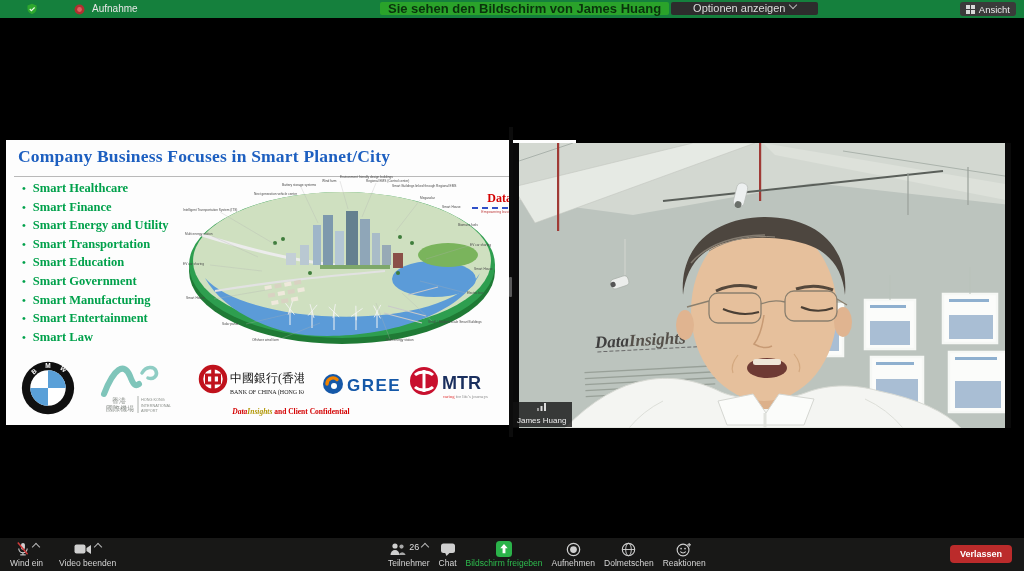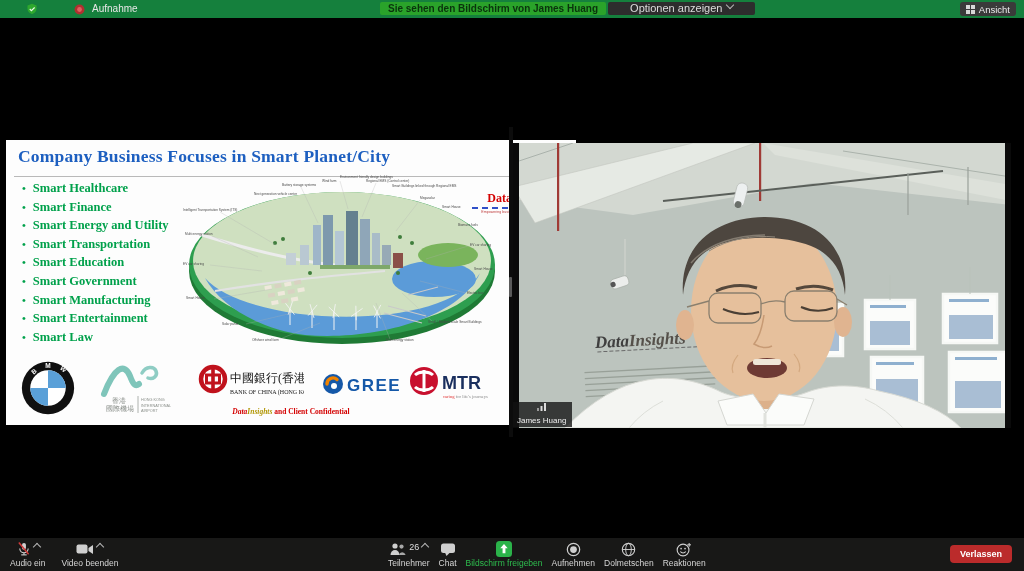--- a/index.html
+++ b/index.html
@@ -4,21 +4,21 @@
 <style>
   html,body{margin:0;padding:0;background:#000;}
   .screen{position:relative;width:1024px;height:571px;background:#070707;overflow:hidden;
           font-family:"Liberation Sans",sans-serif;-webkit-font-smoothing:antialiased;}
   
   .topbar{position:absolute;top:0;left:0;right:0;height:18px;background:#15803d;}
   .tb-shield{position:absolute;left:26px;top:3px;width:12px;height:12px;}
   .tb-rec{position:absolute;left:74px;top:4px;width:11px;height:11px;}
   .tb-reclabel{position:absolute;left:92px;top:0;line-height:18px;font-size:10px;color:#e6e6e6;}
   .tb-center{position:absolute;left:380px;top:2px;display:flex;gap:2px;height:13px;}
-  .tb-banner{background:#2aa32a;color:#0a330c;font-size:10px;font-weight:bold;
+  .tb-banner{background:#2aa32a;color:#0a330c;font-size:13px;font-weight:bold;
              border-radius:2px;padding:0 8px;line-height:13px;white-space:nowrap;}
   .tb-options{background:#2d2d2d;color:#dcdcdc;font-size:11px;border-radius:2px;
               padding:0 22px;line-height:13px;display:flex;align-items:flex-start;gap:5px;white-space:nowrap;}
   .tb-view{position:absolute;right:8px;top:2px;height:14px;background:#3a3a3a;border-radius:3px;
            color:#ececec;font-size:9.5px;display:flex;align-items:center;gap:4px;padding:0 6px;text-align:right;}
   .chev{display:inline-block;width:5px;height:5px;border-left:1.2px solid #b5b5b5;border-top:1.2px solid #b5b5b5;}
   .chev.up{transform:rotate(45deg);margin-top:3px;}
   .chev.down{transform:rotate(225deg);margin-bottom:2px;}
   
   .stage{position:absolute;top:18px;left:0;right:0;bottom:33px;background:#000;}
@@ -414,21 +414,21 @@
         <div class="irow">
           <svg width="15" height="15" viewBox="0 0 16 16">
             <rect x="6.4" y="2" width="4.2" height="7.2" rx="2.1" fill="#cfcfcf"></rect>
             <path d="M4 8a4.5 4.5 0 0 0 9 0" stroke="#cfcfcf" stroke-width="1.2" fill="none"></path>
             <line x1="8.5" y1="12.6" x2="8.5" y2="14.6" stroke="#cfcfcf" stroke-width="1.2"></line>
             <line x1="5.6" y1="14.8" x2="11.4" y2="14.8" stroke="#cfcfcf" stroke-width="1.2"></line>
             <line x1="3" y1="1.6" x2="13.4" y2="14.2" stroke="#d03a3a" stroke-width="1.6"></line>
           </svg>
           <span class="chev up"></span>
         </div>
-        <span class="tlabel">Audio ein</span>
+        <span class="tlabel">Wind ein</span>
       </div>
       <div class="tbtn">
         <div class="irow">
           <svg width="18" height="13" viewBox="0 0 18 13" style="margin-top:2px">
             <rect x="0.5" y="1.5" width="11" height="9" rx="2" fill="#cfcfcf"></rect>
             <path d="M12.5,5 L17,2 V11 L12.5,8 Z" fill="#cfcfcf"></path>
           </svg>
           <span class="chev up"></span>
         </div>
         <span class="tlabel">Video beenden</span>

